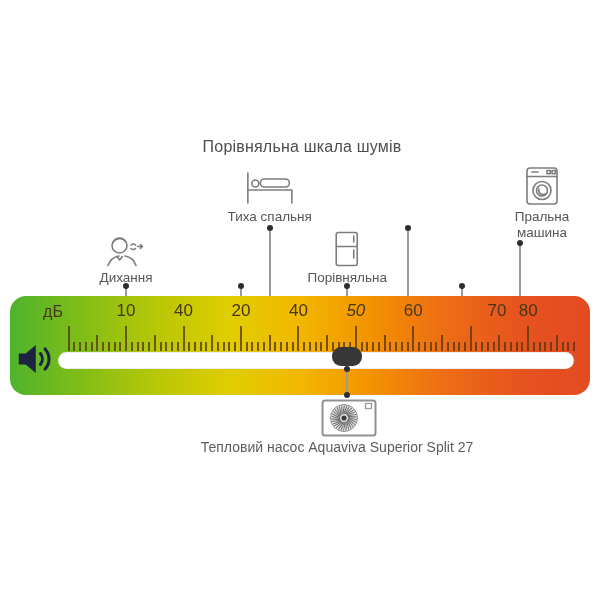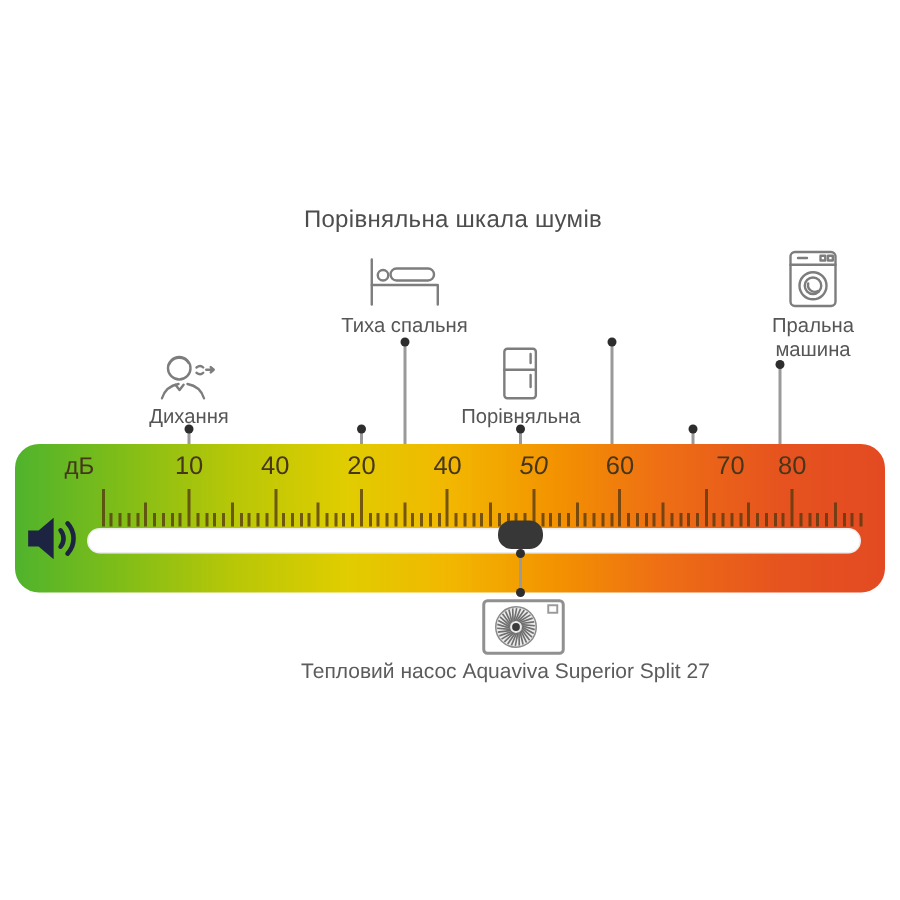--- a/index.html
+++ b/index.html
@@ -148,21 +148,21 @@
 
   <div class="db-bar" style="background: linear-gradient(90deg, rgb(79, 179, 44) 0%, rgb(127, 189, 24) 12%, rgb(183, 199, 7) 25%, rgb(224, 205, 0) 38%, rgb(242, 183, 0) 50%, rgb(243, 147, 0) 62%, rgb(238, 111, 20) 74%, rgb(230, 83, 31) 88%, rgb(227, 74, 34) 100%);">
     <div class="unit-label">дБ</div>
     <div class="number-row">
         <span style="left: 116.05px;">10</span>
         <span style="left: 173.5px;">40</span>
         <span style="left: 230.95px;">20</span>
         <span style="left: 288.4px;">40</span>
         <span style="left: 345.85px; font-style: italic;">50</span>
         <span style="left: 403.3px;">60</span>
-        <span style="left: 477px;">70</span>
+        <span style="left: 487px;">70</span>
         <span style="left: 518.2px;">80</span>
       </div>
     <div class="tick-row">
         <div class="tick major" style="left: 57.6px;"></div>
         <div class="tick minor" style="left: 63.345px;"></div>
         <div class="tick minor" style="left: 69.09px;"></div>
         <div class="tick minor" style="left: 74.835px;"></div>
         <div class="tick minor" style="left: 80.58px;"></div>
         <div class="tick medium" style="left: 86.325px;"></div>
         <div class="tick minor" style="left: 92.07px;"></div>

